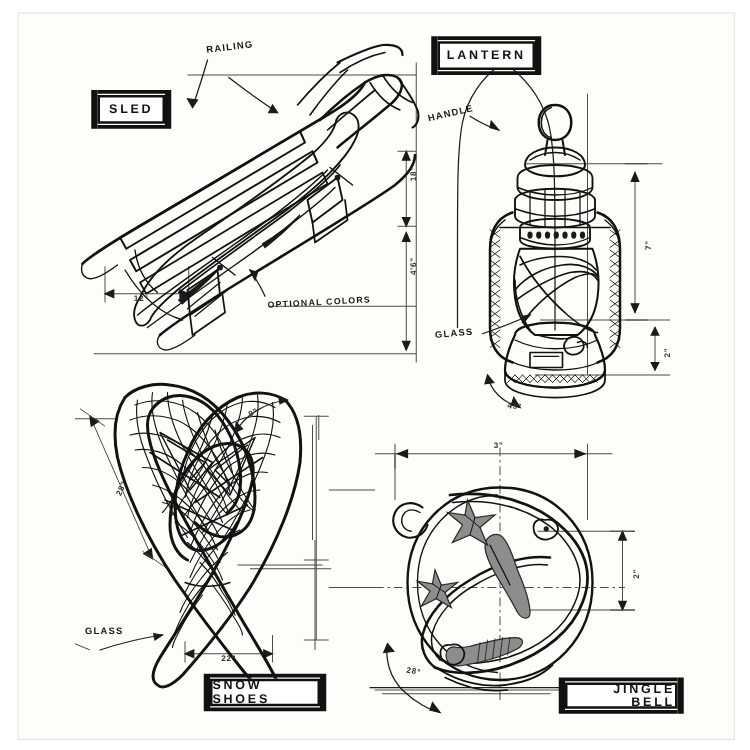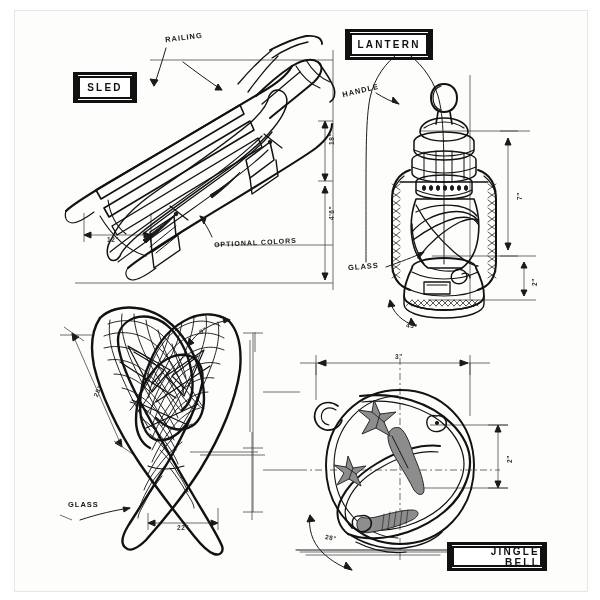--- a/index.html
+++ b/index.html
@@ -379,20 +379,25 @@
     <span class="bar-t"></span>
     <span class="bar-b"></span>
     <span class="txt">LANTERN</span>
   </div>
   <div class="note" style="left:342px;top:86px;transform:rotate(-13deg);">HANDLE</div>
   <div class="note" style="left:348px;top:262px;transform:rotate(-5deg);">GLASS</div>
   <div class="dimtxt" style="left:516px;top:200px;transform:rotate(-90deg);transform-origin:left top;">7"</div>
   <div class="dimtxt" style="left:531px;top:286px;transform:rotate(-90deg);transform-origin:left top;">2"</div>
   <div class="dimtxt" style="left:406px;top:322px;transform:rotate(6deg);">45°</div>
 
+  <div class="plate" style="left:168px;top:543px;width:84px;height:18px;">
+    <span class="bar-t"></span>
+    <span class="bar-b"></span>
+    <span class="txt">SNOW SHOES</span>
+  </div>
   <div class="note" style="left:68px;top:500px;">GLASS</div>
   <div class="dimtxt" style="left:92px;top:395px;transform:rotate(-66deg);transform-origin:left top;">28"</div>
   <div class="dimtxt" style="left:199px;top:327px;transform:rotate(-28deg);">9"</div>
   <div class="dimtxt" style="left:177px;top:524px;">22"</div>
 
   <div class="plate" style="left:452px;top:546px;width:86px;height:17px;text-align:right;">
     <span class="bar-t"></span>
     <span class="bar-b"></span>
     <span class="txt">JINGLE BELL</span>
   </div>

